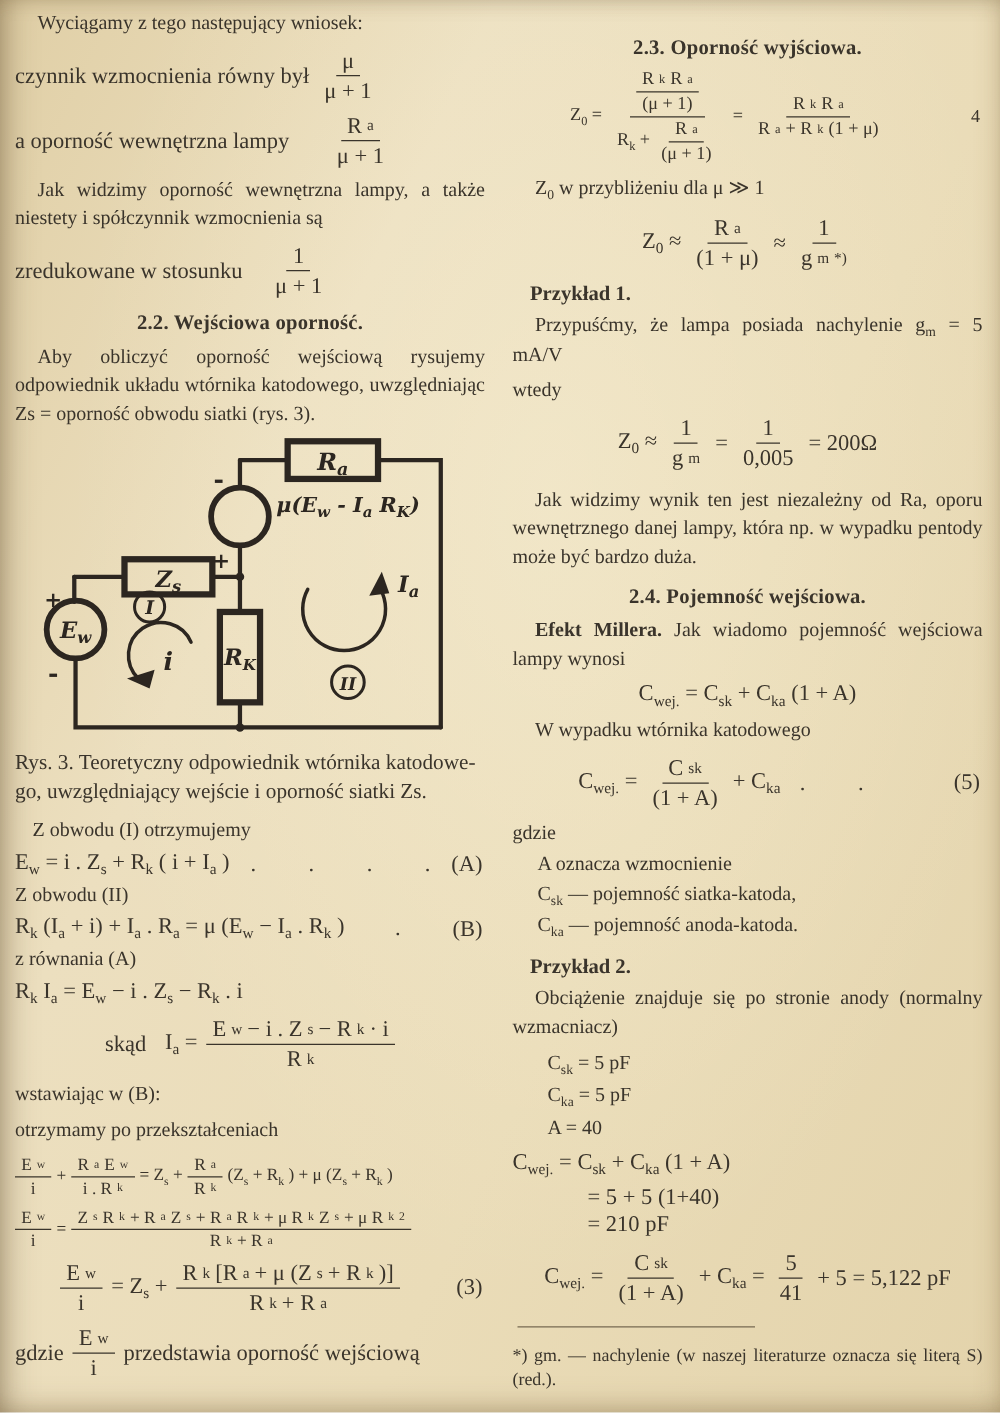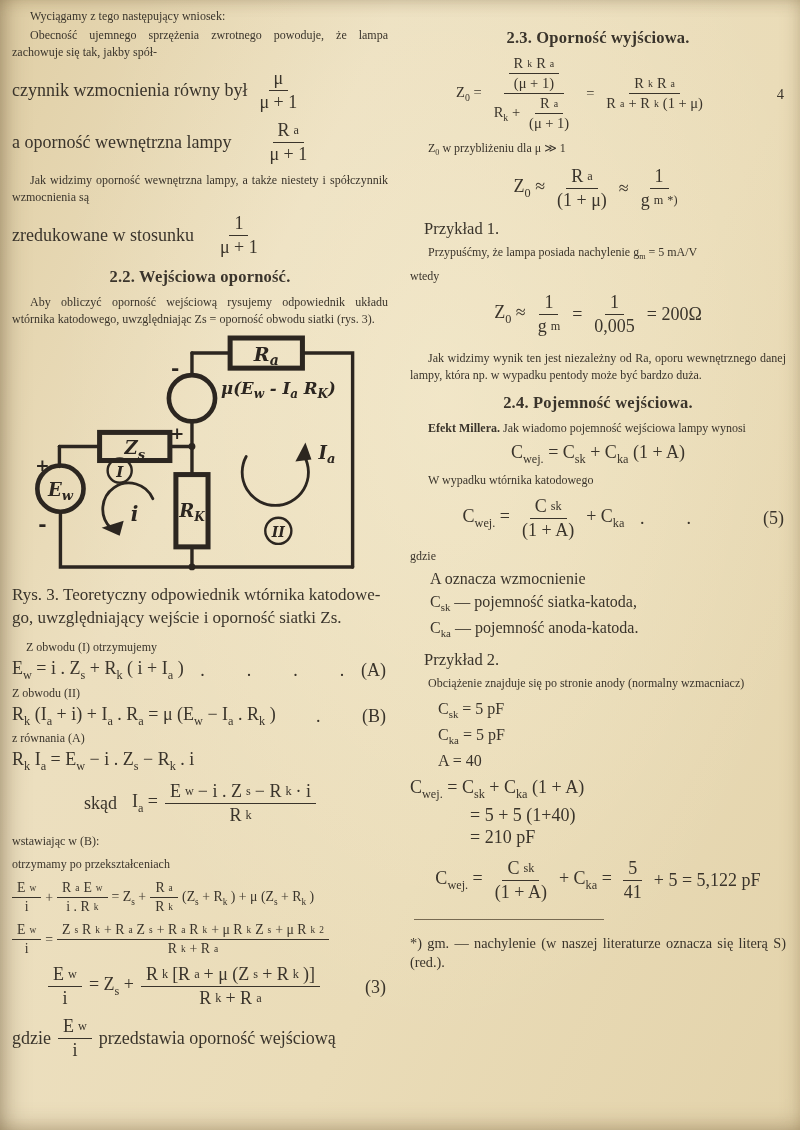--- a/index.html
+++ b/index.html
@@ -11,24 +11,24 @@
       linear-gradient(115deg,#e0cfa6 0%,#ecdfbf 30%,#eadcb8 62%,#e3d3ab 100%);
     box-shadow: inset 16px 0 26px -14px rgba(90,70,40,.5),
                 inset -10px 0 22px -12px rgba(120,95,55,.32),
                 inset 0 -16px 26px -16px rgba(120,95,55,.4),
                 inset 0 10px 20px -14px rgba(120,95,55,.28);
     display:flex;gap:22px;padding:8px 14px 0 12px;
     font-family:"Liberation Serif","DejaVu Serif",serif;
     color:#3a342b;
   }
   .col{flex:1;min-width:0}
-  .body{font-size:12px;line-height:1.42;text-align:justify;margin:0 0 2px 0}
+  .body{font-size:16px;line-height:1.42;text-align:justify;margin:0 0 2px 0}
   .ind{text-indent:18px}
   .sec-head{font-weight:bold;text-align:center;font-size:16.5px;margin:9px 0 7px;letter-spacing:.2px}
-  .ex-head{font-weight:normal;font-size:16.5px;margin:8px 0 5px;text-indent:14px}
+  .ex-head{font-weight:bold;font-size:16.5px;margin:8px 0 5px;text-indent:14px}
   .eqrow{display:flex;align-items:center;justify-content:center;gap:7px;margin:7px 0;font-size:18px;flex-wrap:nowrap}
   .eqrow.left{justify-content:flex-start}
   .eqrow.small{font-size:13.8px;gap:4px}
   .rel{position:relative;padding-right:32px}
   .tag{position:absolute;right:2px;top:50%;transform:translateY(-50%)}
   .dots{flex:1;white-space:pre;overflow:hidden;text-align:center;letter-spacing:2px}
   .frac{display:inline-flex;flex-direction:column;align-items:center;vertical-align:middle}
   .frac>.num{display:inline-flex;align-items:center;justify-content:flex-end;gap:4px;padding:0 5px 1px;border-bottom:1.4px solid #3a342b}
   .frac>.den{display:inline-flex;align-items:center;justify-content:center;gap:4px;padding:1px 5px 0}
   sub{font-size:68%;}
@@ -42,21 +42,20 @@
   .footnote{font-size:14.3px;line-height:1.35;text-align:justify}
   .svgtxt{font-family:"DejaVu Serif","Liberation Serif",serif;font-style:italic;font-weight:bold;fill:#2c2620}
 </style>
 </head>
 <body>
 
 <div class="page">
 
   <div class="col">
     <p class="body ind">Wyciągamy z tego następujący wniosek:</p>
-    <p class="body ind">Obecność ujemnego sprzężenia zwrotnego powoduje, że lampa zachowuje się tak, jakby spół-</p>
 
     <div class="eqrow left">
       <span>czynnik wzmocnienia równy był</span>
       <span class="frac">
         <span class="num">μ</span>
         <span class="den">μ + 1</span>
       </span>
     </div>
 
     <div class="eqrow left">

